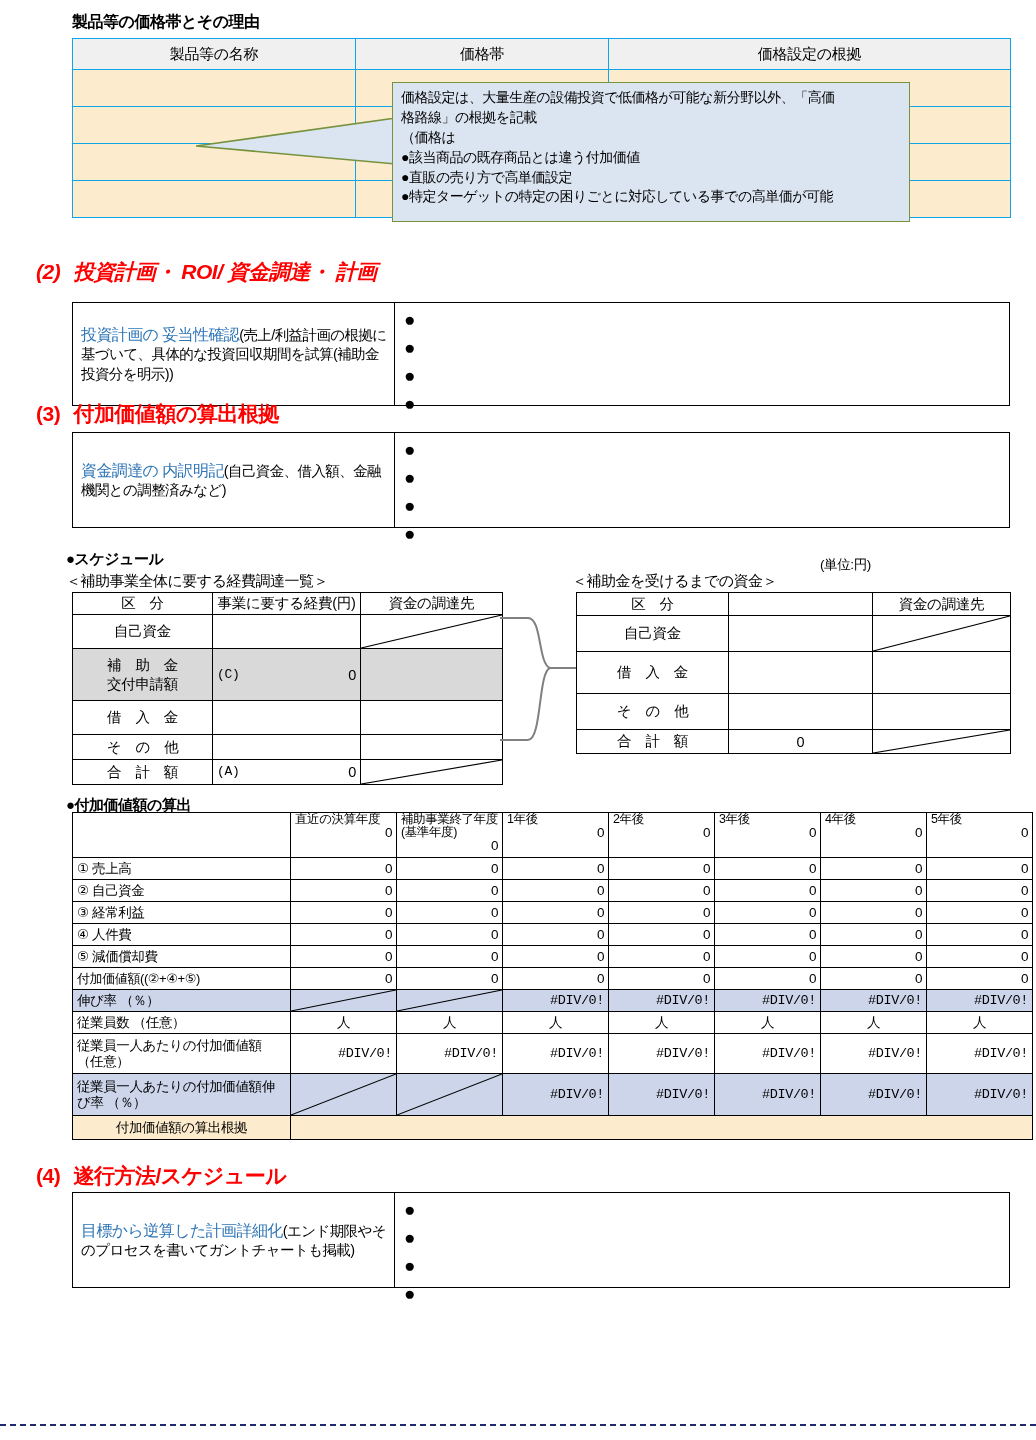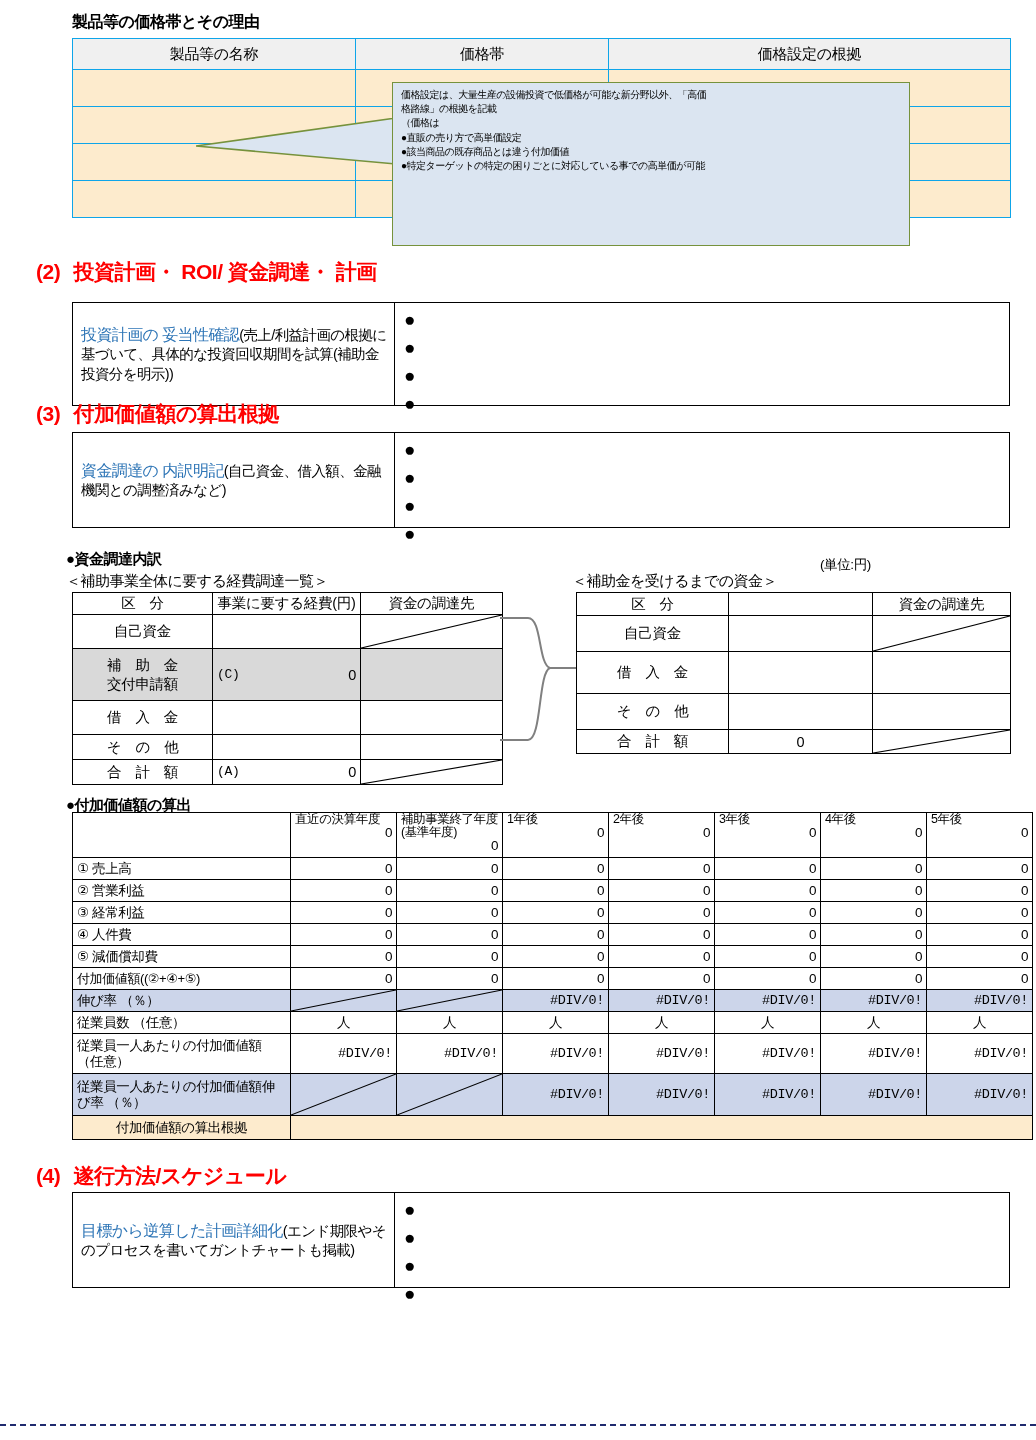--- a/index.html
+++ b/index.html
@@ -34,24 +34,24 @@
     font-size: 15px; font-weight: normal;
     text-align: center; vertical-align: middle;
     letter-spacing: -0.3px;
   }
   table.price-table th { background: #f0f0f0; height: 31px; }
   table.price-table td { background: #fdebcd; }
 
   
   .callout {
     position: absolute; left: 392px; top: 82px;
-    width: 518px; height: 164px;
+    width: 518px; height: 140px;
     background: #dbe5f1; border: 1.4px solid #76923c;
     padding: 5px 6px 12px 8px;
-    font-size: 10px; line-height: 1.42;
+    font-size: 14px; line-height: 1.42;
     letter-spacing: -0.5px;
     z-index: 5;
   }
   .callout-tail {
     position: absolute; left: 196px; top: 118px;
     width: 200px; height: 48px; z-index: 4;
   }
 
   
   .red-head {
@@ -194,26 +194,26 @@
   </table>
 
   <svg class="callout-tail" viewBox="0 0 200 48" preserveAspectRatio="none">
     <polygon points="200,0 0,28 200,46" fill="#dbe5f1" stroke="#76923c" stroke-width="1.6"></polygon>
   </svg>
 
   <div class="callout">
     <div>価格設定は、大量生産の設備投資で低価格が可能な新分野以外、「高価</div>
     <div>格路線」の根拠を記載</div>
     <div>（価格は</div>
+    <div>●該当商品の既存商品とは違う付加価値</div>
     <div>●直販の売り方で高単価設定</div>
-    <div>●該当商品の既存商品とは違う付加価値</div>
     <div>●特定ターゲットの特定の困りごとに対応している事での高単価が可能</div>
   </div>
 
-  <div class="red-head" style="left:36px; top:258px;">
+  <div class="red-head" style="left:36px; top:258px;font-style:italic;">
     <span>(2)</span>
     <span style="margin-left:8px;">投資計画・ ROI/ 資金調達・ 計画</span>
   </div>
 
   <div class="guide-box" style="top:302px; height:104px;">
     <div class="guide-left">
       <div class="guide-text">
         <span class="hl">投資計画の 妥当性確認</span><span>(売上/利益計画の根拠に基づいて、具体的な投資回収期間を試算(補助金投資分を明示))</span>
       </div>
     </div>
@@ -237,21 +237,21 @@
       </div>
     </div>
     <div class="guide-bullets">
       <div class="bullet">●</div>
       <div class="bullet">●</div>
       <div class="bullet">●</div>
       <div class="bullet">●</div>
     </div>
   </div>
 
-  <div class="fund-head" style="left:66px; top:550px;">●資金調達内訳</div>
+  <div class="fund-head" style="left:66px; top:550px;">●スケジュール</div>
   <div class="unit-label" style="left:820px; top:556px;">(単位:円)</div>
 
   <div class="fund-sub" style="left:66px; top:572px;">＜補助事業全体に要する経費調達一覧＞</div>
   <div class="fund-sub" style="left:572px; top:572px;">＜補助金を受けるまでの資金＞</div>
 
   <table class="fund" style="left:72px; top:592px; width:430px;">
     <colgroup>
         <col style="width:140px">
         <col style="width:148px">
         <col style="width:142px">
@@ -401,21 +401,21 @@
       <td class="vnum">0</td>
       <td class="vnum">0</td>
       <td class="vnum">0</td>
       <td class="vnum">0</td>
       <td class="vnum">0</td>
       <td class="vnum">0</td>
       <td class="vnum">0</td>
     </tr>
 
     <tr>
-      <td class="rowlabel">② 営業利益</td>
+      <td class="rowlabel">② 自己資金</td>
       <td class="vnum">0</td>
       <td class="vnum">0</td>
       <td class="vnum">0</td>
       <td class="vnum">0</td>
       <td class="vnum">0</td>
       <td class="vnum">0</td>
       <td class="vnum">0</td>
     </tr>
 
     <tr>

